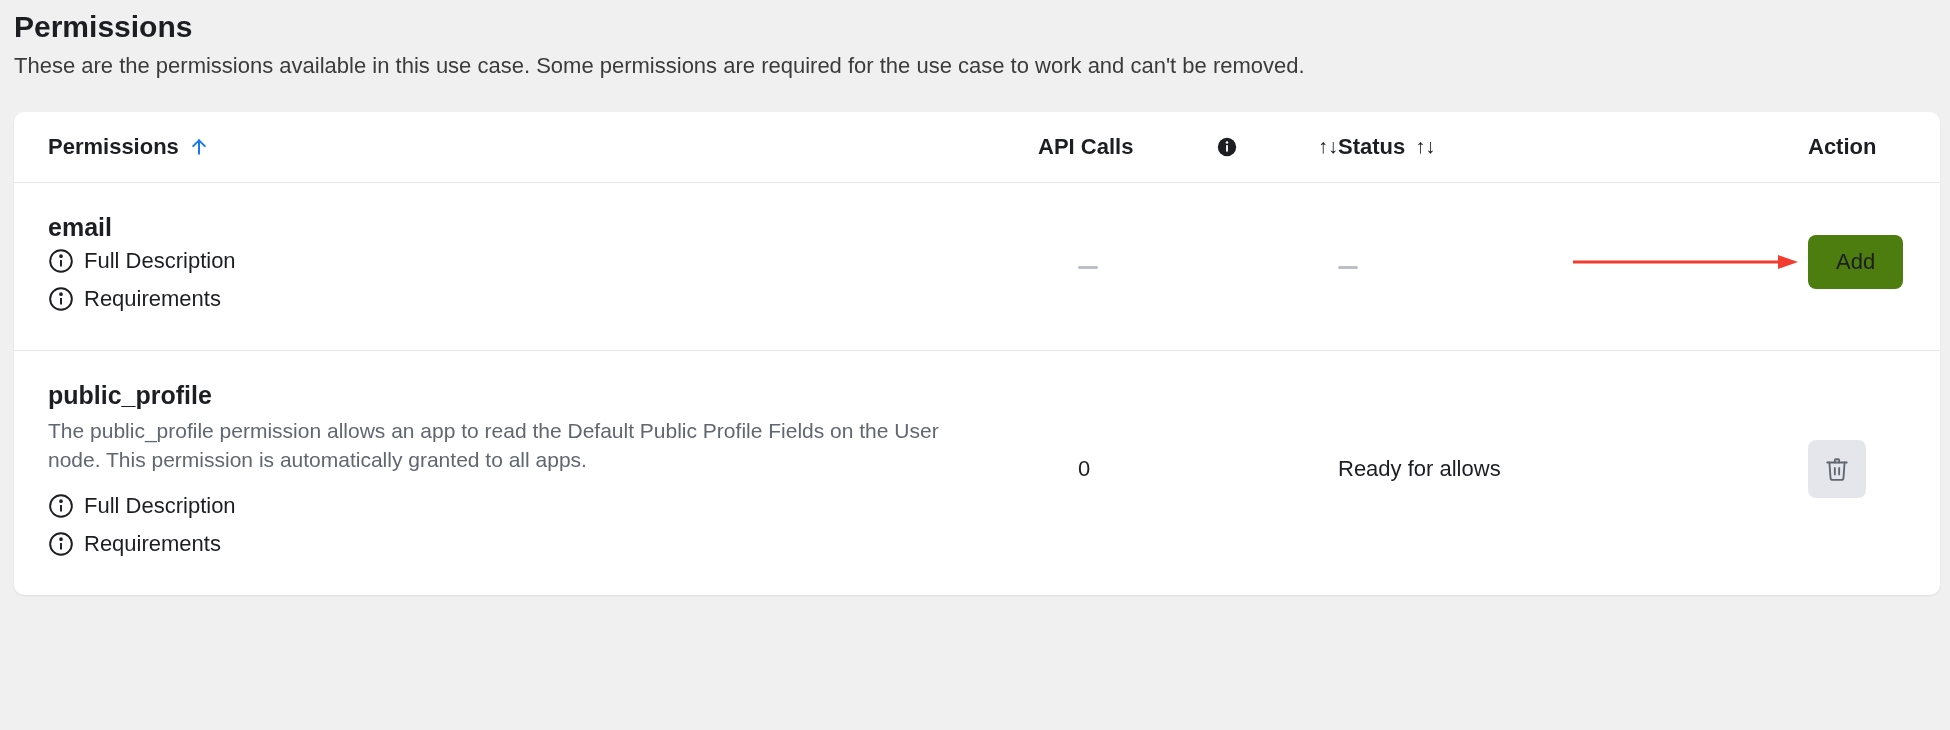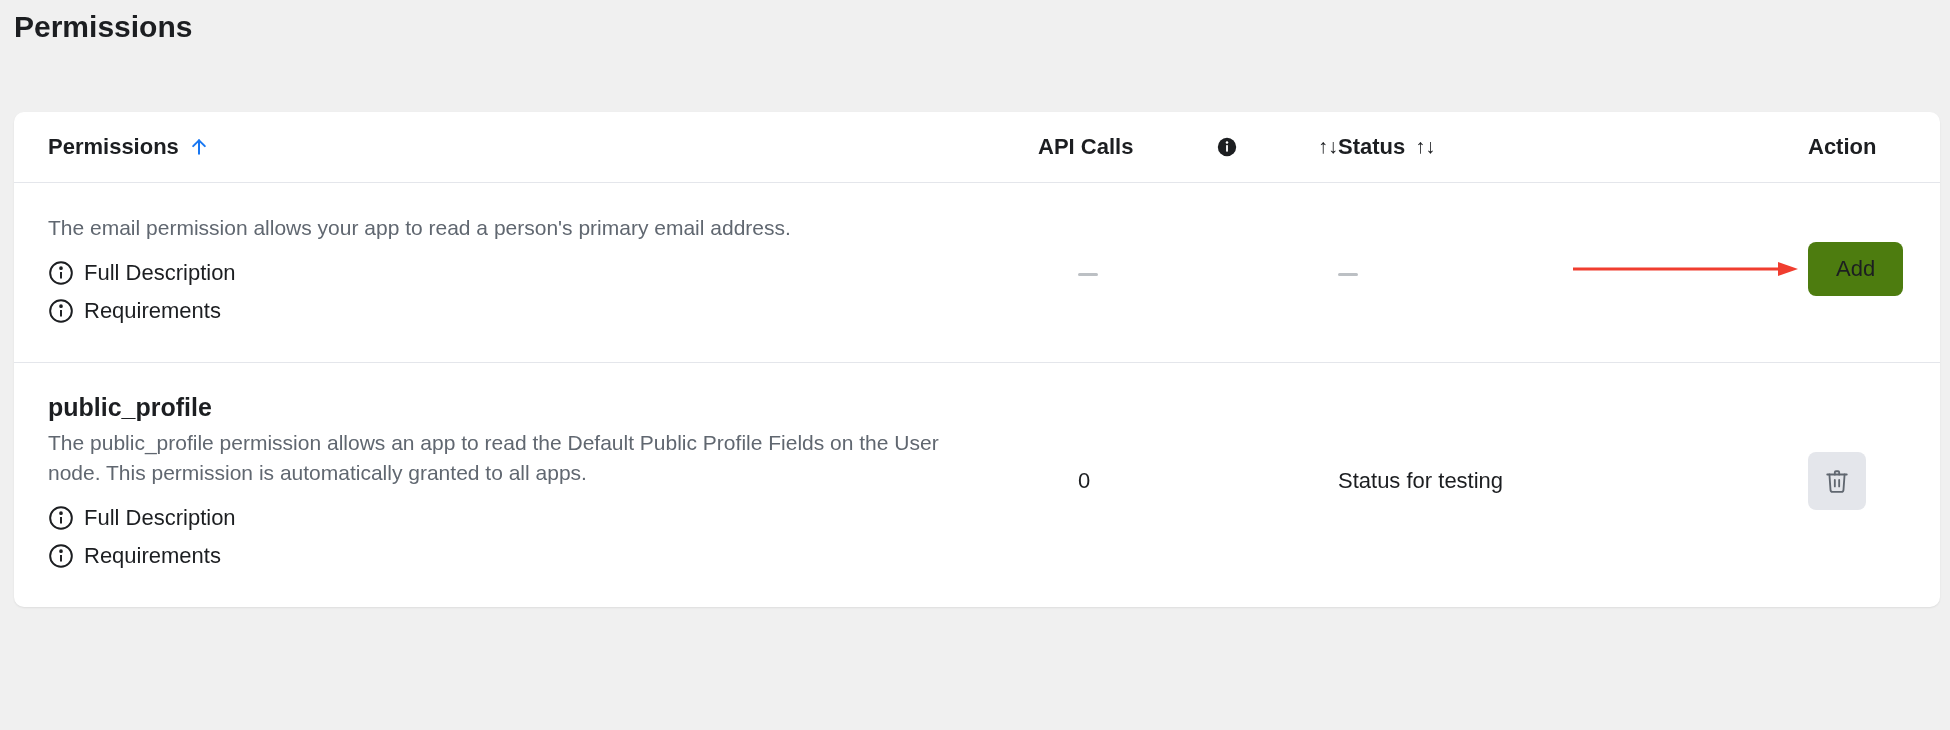--- a/index.html
+++ b/index.html
@@ -185,21 +185,21 @@
       height: 20px;
       pointer-events: none;
     }
   </style>
 </head>
 <body>
 
 <div class="page-header">
   <h1 class="page-title">Permissions</h1>
   <p class="page-description">
-    <br>
+    <span>These are the permissions available in this use case. Some permissions are required for the use case to work and can't be removed.</span><br>
   </p>
 </div>
 
 <div class="permissions-card">
   <div class="table-header">
     <div class="th th-permissions">
       <span>Permissions</span>
       <span class="sort-up">
         <svg width="20" height="20" viewBox="0 0 24 24" fill="none" stroke="currentColor" stroke-width="2.4" stroke-linecap="round" stroke-linejoin="round">
             <line x1="12" y1="20" x2="12" y2="4"></line>
@@ -222,21 +222,21 @@
       <span>Status</span>
       <span class="sort-both">↑↓</span>
     </div>
     <div class="th th-action">
       <span>Action</span>
     </div>
   </div>
 
   <div class="table-row">
     <div class="cell-permission">
-      <div class="perm-desc">The email permission allows your app to read a person's primary email address.</div>
+      <div class="perm-name">email</div>
       <div class="perm-links">
         <div class="perm-link">
           <span class="info-icon-outline">
             <svg viewBox="0 0 24 24" width="26" height="26" fill="none" stroke="#1c1e21" stroke-width="1.8">
                 <circle cx="12" cy="12" r="10"></circle>
                 <line x1="12" y1="11" x2="12" y2="17"></line>
                 <circle cx="12" cy="7.5" r="0.8" fill="#1c1e21"></circle>
               </svg>
           </span>
           <span>Full Description</span>
@@ -289,21 +289,21 @@
                 <circle cx="12" cy="12" r="10"></circle>
                 <line x1="12" y1="11" x2="12" y2="17"></line>
                 <circle cx="12" cy="7.5" r="0.8" fill="#1c1e21"></circle>
               </svg>
           </span>
           <span>Requirements</span>
         </div>
       </div>
     </div>
     <div class="cell-api">0</div>
-    <div class="cell-status">Status for testing</div>
+    <div class="cell-status">Ready for allows</div>
     <div class="cell-action">
       <button class="btn-trash">
         <svg class="trash-svg" viewBox="0 0 24 24" fill="none" stroke="currentColor" stroke-width="1.7" stroke-linecap="round" stroke-linejoin="round">
           <polyline points="3 6 5 6 21 6"></polyline>
           <path d="M19 6l-1 14a2 2 0 0 1-2 2H8a2 2 0 0 1-2-2L5 6"></path>
           <path d="M10 6V4a1 1 0 0 1 1-1h2a1 1 0 0 1 1 1v2"></path>
           <line x1="10" y1="11" x2="10" y2="17"></line>
           <line x1="14" y1="11" x2="14" y2="17"></line>
         </svg>
       </button>

